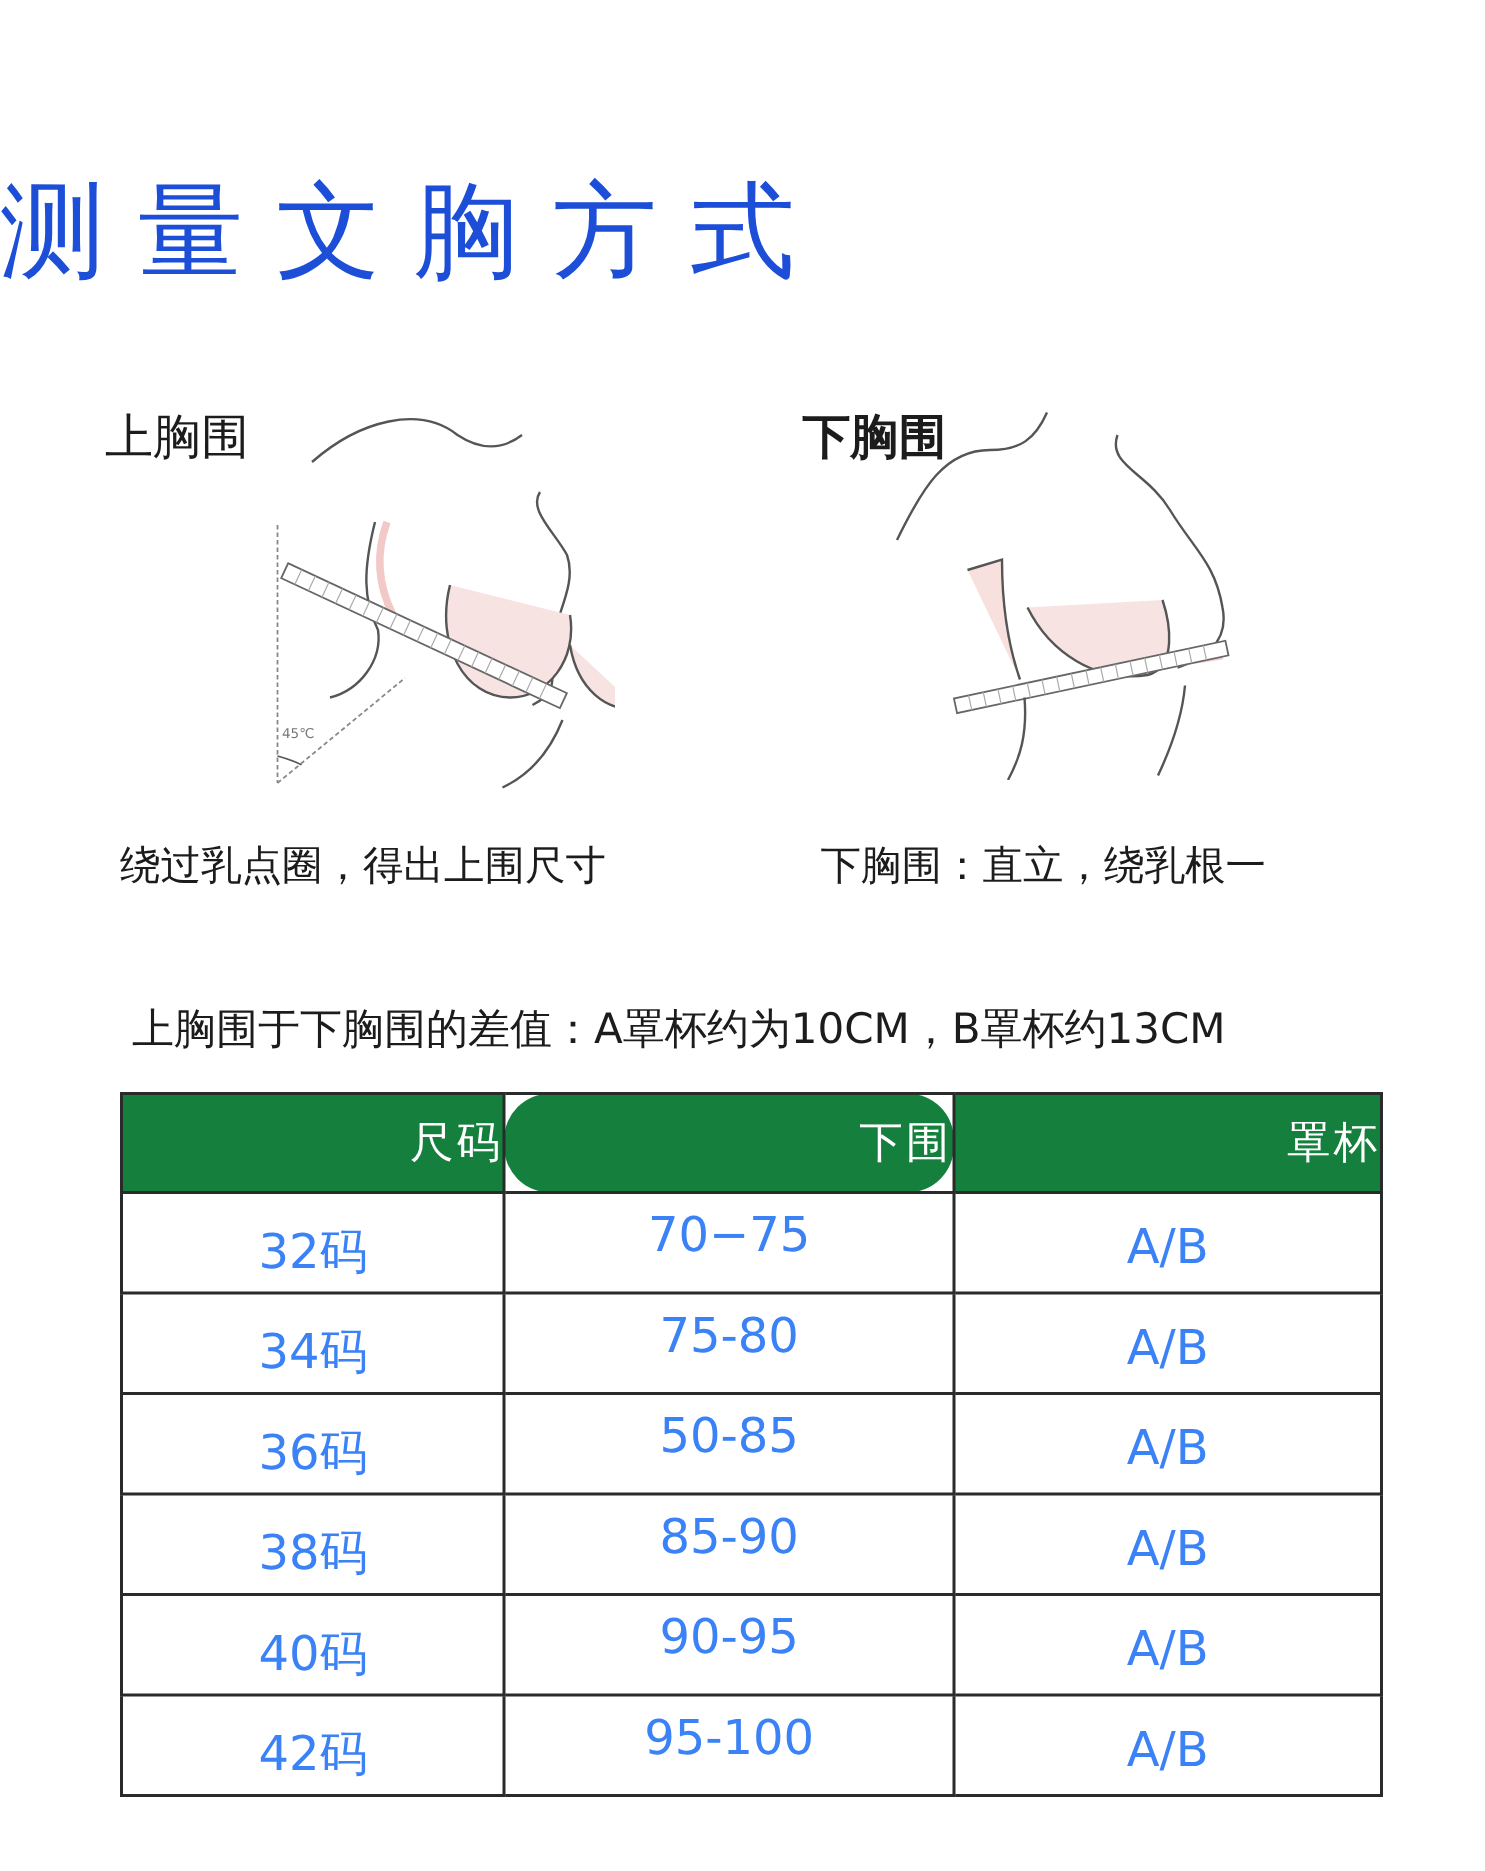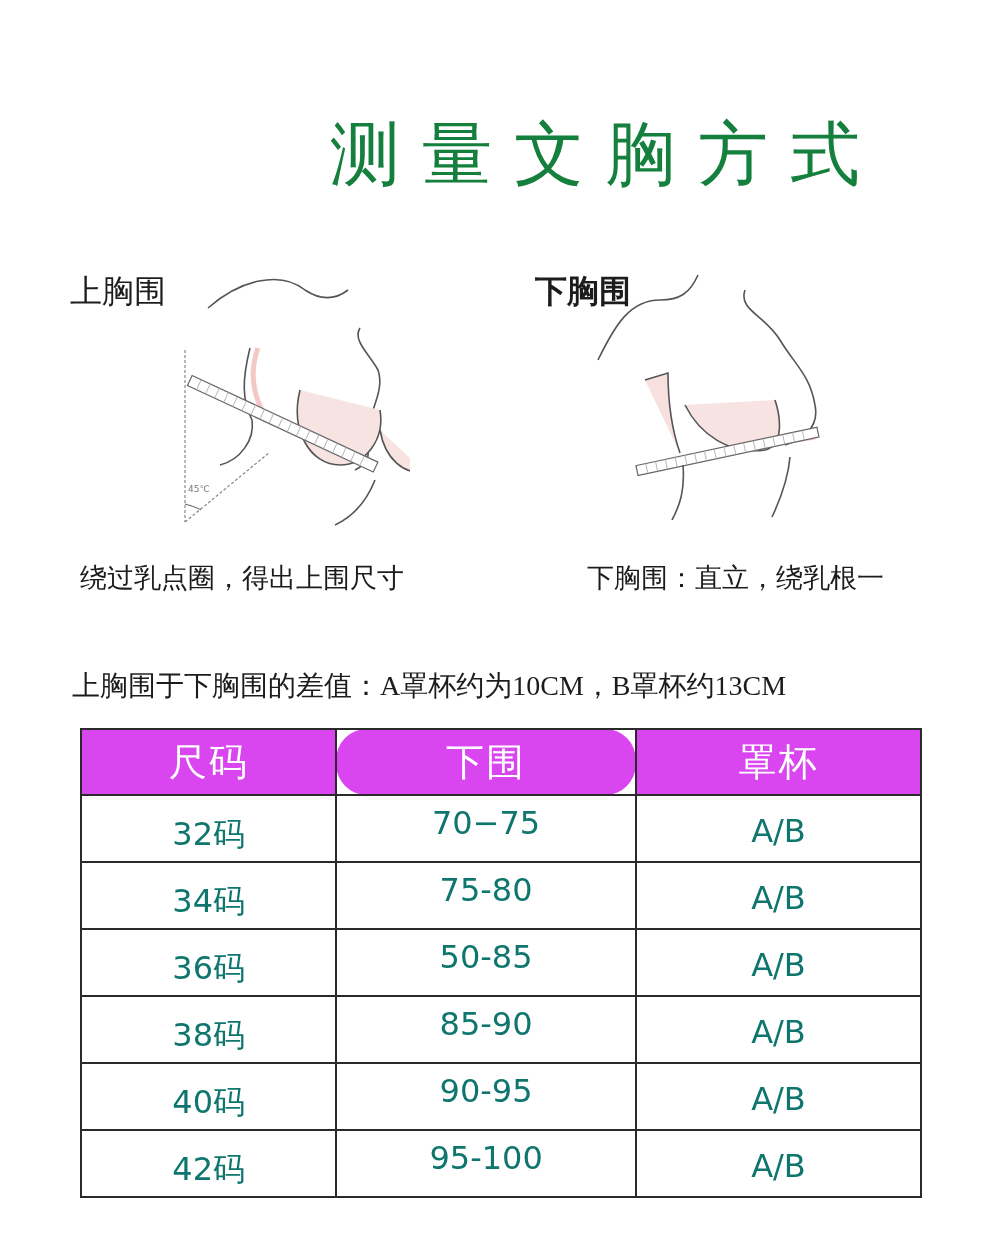--- a/index.html
+++ b/index.html
@@ -1,28 +1,28 @@
 <!DOCTYPE html>
 <html><head>
 <meta charset="utf-8">
 <style>
   html, body { margin: 0; padding: 0; background: #ffffff; }
   body { width: 990px; height: 1247px; position: relative; overflow: hidden;
          font-family: "DejaVu Sans", "Liberation Sans", sans-serif; color: #1c1c1c; }
-  .title { position: absolute; left: 0; top: 108px; width: 882px; text-align: right;
+  .title { position: absolute; left: 0; top: 108px; width: 882px; text-align: left;
            font-family: "DejaVu Serif", "Liberation Serif", serif; font-size: 70px;
-           letter-spacing: 22px; color: #15803d; font-weight: normal; }
+           letter-spacing: 22px; color: #1d4ed8; font-weight: normal; }
   .fig-label { position: absolute; font-size: 32px; color: #1c1c1c; }
   .fig { position: absolute; }
   .desc { position: absolute; font-size: 27px; line-height: 36px; color: #1c1c1c; }
-  .note { position: absolute; left: 72px; top: 667px; font-size: 28px; color: #1c1c1c; white-space: nowrap; font-family: Liberation Serif, serif; }
+  .note { position: absolute; left: 88px; top: 667px; font-size: 28px; color: #1c1c1c; white-space: nowrap; }
   table.size { position: absolute; left: 80px; top: 728px; width: 842px; border-collapse: collapse; }
   table.size th, table.size td { border: 2px solid #2a2a2a; text-align: center; padding: 0; }
-  table.size th { background: #d946ef; color: #ffffff; font-weight: normal; font-size: 38px; height: 64px; letter-spacing: 2px; }
-  table.size td { height: 65px; font-size: 32px; color: #0f766e; }
+  table.size th { background: #15803d; color: #ffffff; font-weight: normal; font-size: 29px; height: 64px; letter-spacing: 2px; text-align: right; }
+  table.size td { height: 65px; font-size: 32px; color: #3b82f6; }
   table.size td .v { position: relative; }
   table.size td.c1 .v { top: 6px; }
   table.size td.c2 .v { top: -6px; }
   table.size td.c3 .v { top: 2px; }
   .col1 { width: 256px; } .col2 { width: 300px; border-radius: 31px; } .col3 { width: 286px; }
 </style>
 </head>
 <body>
 
 <div class="title">测量文胸方式</div>
@@ -56,21 +56,21 @@
   <path d="M55 115 L78 108 C78 140, 82 165, 90 188" fill="#f7e0dd" stroke="#555" stroke-width="1.6"></path>
   <path d="M95 140 C110 170, 140 190, 175 185 C195 180, 190 150, 185 135" fill="#f7e4e2" stroke="#555" stroke-width="1.6"></path>
   <path d="M175 180 L225 172" stroke="#f2c9c6" stroke-width="5"></path>
   <g transform="rotate(-12 50 210)">
     <rect x="48" y="200" width="185" height="10" fill="#fff" stroke="#666" stroke-width="1.2"></rect>
     <path d="M58 200v10M68 200v10M78 200v10M88 200v10M98 200v10M108 200v10M118 200v10M128 200v10M138 200v10M148 200v10M158 200v10M168 200v10M178 200v10M188 200v10M198 200v10M208 200v10M218 200v10" stroke="#aaa" stroke-width="0.8"></path>
   </g>
   <path d="M93 200 C95 225, 90 240, 82 255" fill="none" stroke="#555" stroke-width="1.6"></path>
   <path d="M200 192 C198 215, 190 235, 182 252" fill="none" stroke="#555" stroke-width="1.6"></path>
 </svg>
-<div class="desc" style="left:547px; top:560px;margin-left:40px;">
+<div class="desc" style="left:547px; top:560px;">
   <div>下胸围：直立，绕乳根一</div>
 </div>
 
 <div class="note">上胸围于下胸围的差值：A罩杯约为10CM，B罩杯约13CM</div>
 
 <table class="size">
   <thead>
     <tr>
       <th class="col1">尺码</th>
       <th class="col2">下围</th>

